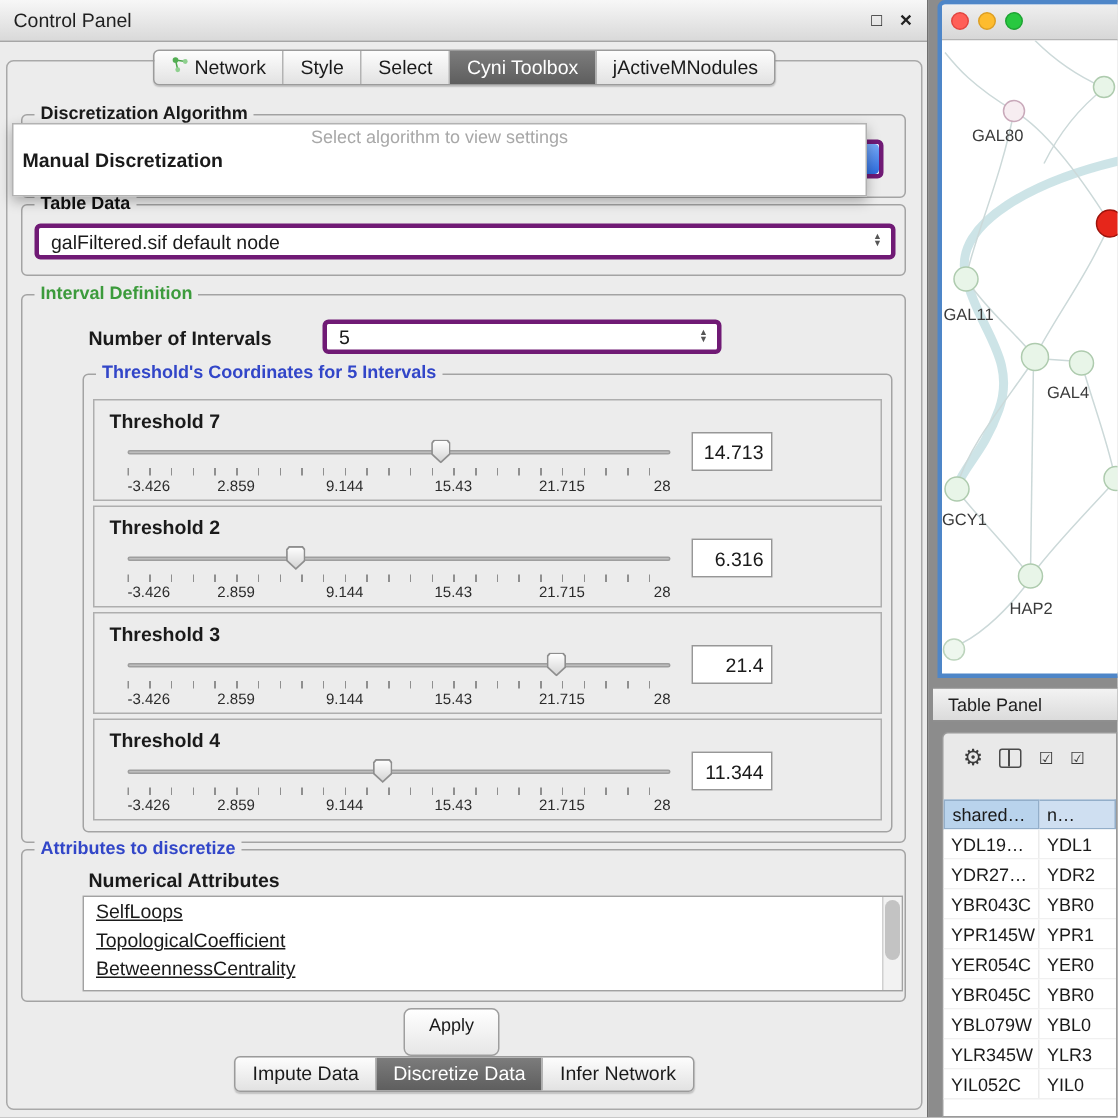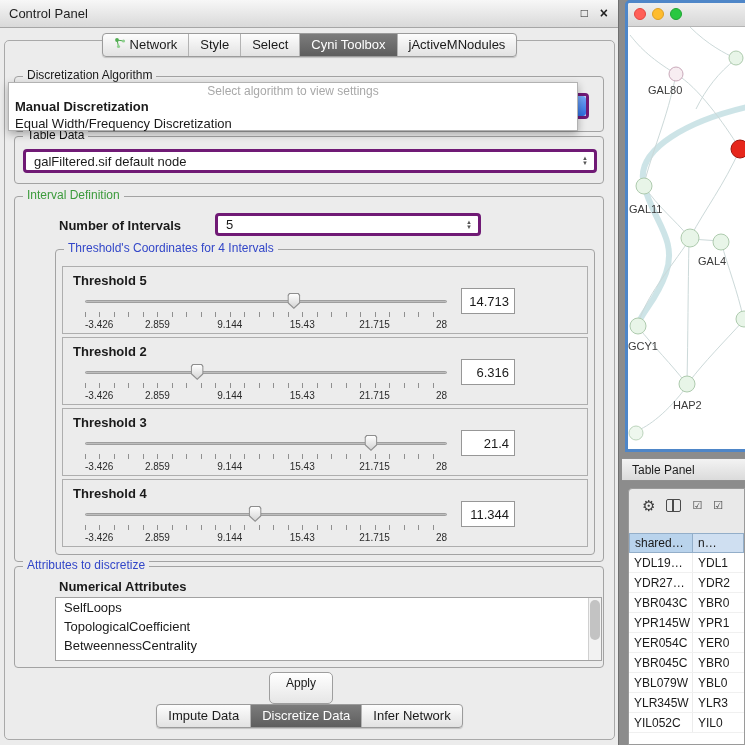--- a/index.html
+++ b/index.html
@@ -18,21 +18,21 @@
   #top-tabs { top:33px; }
   #bottom-tabs { top:704px; }
   .seg-group { display:inline-flex; border:1px solid #9b9b9b; border-radius:4px; overflow:hidden; background:linear-gradient(#fdfdfd,#e2e2e2); box-shadow:0 1px 1px rgba(0,0,0,.18); }
   .seg { padding:3px 11px 4px; font-size:13px; border-right:1px solid #b3b3b3; display:flex; align-items:center; gap:4px; white-space:nowrap; cursor:default; }
   .seg:last-child { border-right:none;text-align:center; }
   .seg.active { background:linear-gradient(#7c7c7c,#5e5e5e); color:#fff; }
 
   #outer-panel { position:absolute; left:4px; top:40px; width:611px; height:700px; border:1px solid #a9a9a9; border-radius:5px; }
 
   .group { position:absolute; border:1px solid #a3a3a3; border-radius:4px; }
-  .group > .group-label { position:absolute; top:-9px; left:8px; background:#ececec; padding:0 4px; font-size:12px; font-weight:normal; white-space:nowrap; }
+  .group > .group-label { position:absolute; top:-9px; left:8px; background:#ececec; padding:0 4px; font-size:12px; font-weight:bold; white-space:nowrap; }
   .label-green { color:#3c9b3c; }
   .label-blue  { color:#3246c8; }
 
   .combo { position:absolute; background:#fff; border:3px solid #701a75; border-radius:4px; font-size:13px; display:flex; align-items:center; overflow:hidden; }
   .combo .combo-text { flex:1; padding-left:8px; overflow:hidden; white-space:nowrap; }
   .stepper { width:18px; display:flex; flex-direction:column; align-items:center; justify-content:center; line-height:5px; font-size:6px; color:#555; }
   .stepper span { display:block; }
   .stepper-blue { width:22px; align-self:stretch; border-radius:0 3px 3px 0; background:linear-gradient(#76a9f8,#2e6ee0); display:flex; flex-direction:column; align-items:center; justify-content:center; line-height:5px; font-size:6px; color:#fff; }
   .stepper-blue span { display:block; }
 
@@ -68,21 +68,21 @@
                background:repeating-linear-gradient(to right,#8f8f8f 0,#8f8f8f 1px,transparent 1px,transparent 4%); }
   .thr-scale { position:absolute; left:22px; right:140px; top:52px; height:12px; font-size:10px; color:#2b2b2b; }
   .thr-scale span { position:absolute; top:0; white-space:nowrap; }
   .ts0 { left:0; } .ts1 { left:20%; transform:translateX(-50%); } .ts2 { left:40%; transform:translateX(-50%); }
   .ts3 { left:60%; transform:translateX(-50%); } .ts4 { left:80%; transform:translateX(-50%); } .ts5 { right:0;text-align:right; }
   .thr-value { position:absolute; right:72px; top:21px; width:54px; height:26px; background:#fff; border:1px solid #979797; font-size:13px; text-align:right; padding:5px 5px 0 0; }
 
   
   #attr-group { left:14px; top:566px; width:590px; height:102px; }
   #attr-title { position:absolute; left:44px; top:12px; font-size:13px; font-weight:bold; }
-  #attr-list { position:absolute; left:40px; top:30px; width:547px; height:64px; background:#fff; border:1px solid #a2a2a2; overflow:hidden; }
+  #attr-list { position:absolute; left:40px; top:30px; width:547px; height:64px; background:#fff; border:1px solid #a2a2a2; overflow:hidden;text-decoration:underline; }
   .attr-item { font-size:13px; padding:2px 0 2px 8px; }
   #attr-scrollbar { position:absolute; right:0; top:0; bottom:0; width:13px; background:#f2f2f2; border-left:1px solid #d0d0d0; }
   #attr-scroll-thumb { position:absolute; left:1px; right:1px; top:2px; height:40px; background:#c3c3c3; border-radius:6px; }
 
   #apply-btn { position:absolute; left:269px; top:672px; width:64px; height:32px; background:linear-gradient(#ffffff,#e6e6e6); border:1px solid #9e9e9e; border-radius:5px; font-size:12px; text-align:center; line-height:20px; }
 
   
   #net-window { position:absolute; left:625px; top:0; width:127px; height:452px; border:3px solid #4e86c8; border-radius:5px 5px 0 0; background:#fff; overflow:hidden; }
   #net-titlebar { height:24px; background:linear-gradient(#efefef,#d7d7d7); border-bottom:1px solid #b4b4b4; position:relative; }
   .light { position:absolute; top:5px; width:12px; height:12px; border-radius:50%; }
@@ -157,21 +157,20 @@
       <span class="stepper-blue">
         <span>▲</span>
         <span>▼</span>
       </span>
     </div>
   </div>
 
   <div id="algo-popup">
     <div class="hint">Select algorithm to view settings</div>
     <div class="opt bold">Manual Discretization</div>
-    <div class="opt">Equal Width/Frequency Discretization</div>
   </div>
 
   <div class="group" id="tabledata-group">
     <span class="group-label">Table Data</span>
     <div class="combo" id="tabledata-combo">
       <span class="combo-text">galFiltered.sif default node</span>
       <span class="stepper">
         <span>▲</span>
         <span>▼</span>
       </span>
@@ -183,24 +182,24 @@
     <span id="num-label">Number of Intervals</span>
     <div class="combo" id="num-combo">
       <span class="combo-text">5</span>
       <span class="stepper">
         <span>▲</span>
         <span>▼</span>
       </span>
     </div>
 
     <div class="group" id="thresholds-group">
-      <span class="group-label label-blue">Threshold's Coordinates for 4 Intervals</span>
+      <span class="group-label label-blue">Threshold's Coordinates for 5 Intervals</span>
 
       <div class="thr">
-        <div class="thr-label">Threshold 5</div>
+        <div class="thr-label">Threshold 7</div>
         <div class="thr-slider">
           <div class="thr-track"></div>
           <div class="thr-thumb" style="left: 57.7%;"></div>
         </div>
         <div class="thr-ticks"></div>
         <div class="thr-scale">
           <span class="ts0">-3.426</span>
           <span class="ts1">2.859</span>
           <span class="ts2">9.144</span>
           <span class="ts3">15.43</span>

